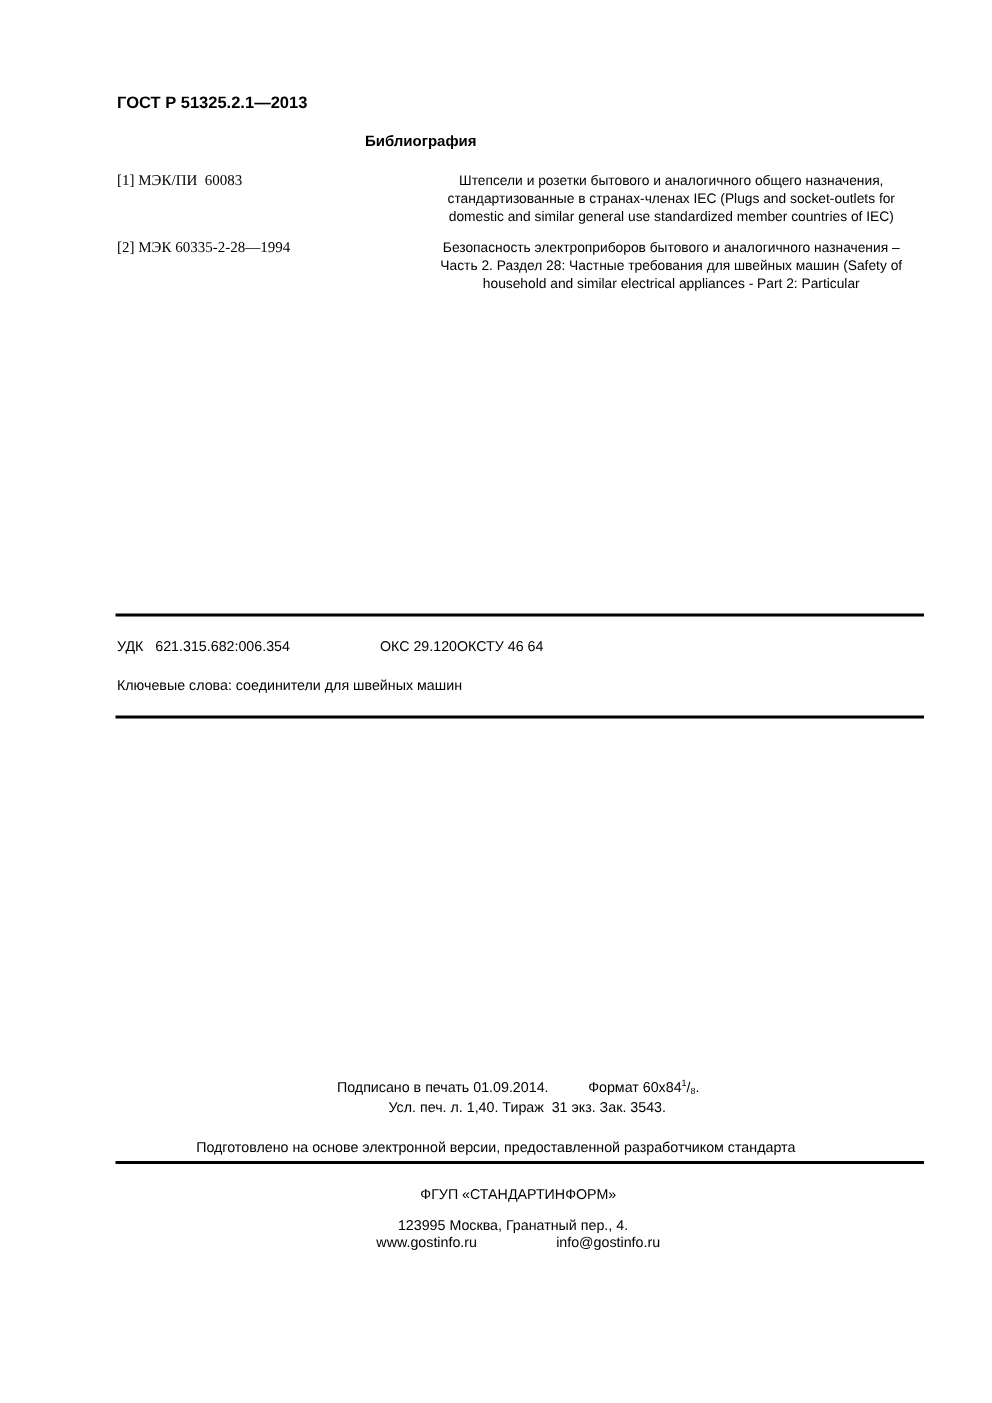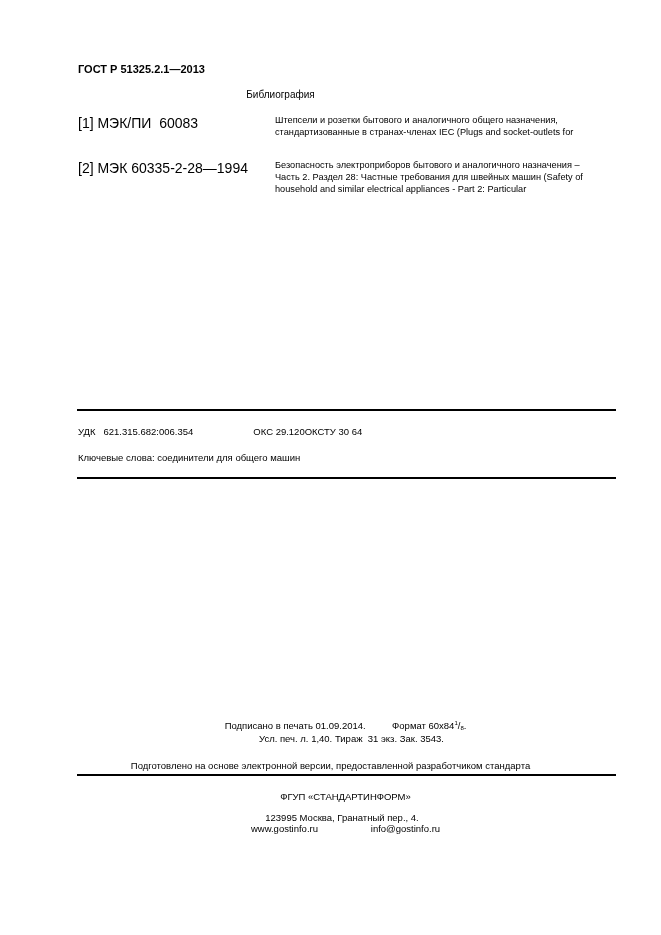--- a/index.html
+++ b/index.html
@@ -17,35 +17,36 @@
     }
     .abs { position: absolute; }
     .doc-id {
       left: 78px; top: 63px;
       font-size: 11px; font-weight: bold;
       white-space: nowrap;
     }
     .biblio-title {
       left: 0; width: 533px; top: 89px;
       text-align: center;
-      font-size: 10px; font-weight: normal;
+      font-size: 10px; font-weight: bold;
       padding-left: 28px;
       box-sizing: border-box;
     }
     .ref-code {
       left: 78px;
-      font-size: 14px;
+      font-size: 10px;
       white-space: pre;
+      font-family: Liberation Serif, serif;
     }
     .ref-desc {
       left: 275px; width: 345px;
       font-size: 9.2px;
       line-height: 12px;
     }
-    .ref-desc span { display: block; white-space: nowrap; }
+    .ref-desc span { display: block; white-space: nowrap; text-align: center; }
     .rule {
       left: 77px; width: 539px;
       height: 2px; background: #000000;
     }
     .meta-row {
       left: 78px; width: 534px; top: 426px;
       font-size: 9.5px;
       display: flex; justify-content: flex-start;
       white-space: pre;
     }
@@ -68,36 +69,37 @@
 <body>
 
 <div class="abs doc-id">ГОСТ Р 51325.2.1—2013</div>
 
 <div class="abs biblio-title">Библиография</div>
 
 <div class="abs ref-code" style="top:115px;">[1] МЭК/ПИ  60083</div>
 <div class="abs ref-desc" style="top:114px;">
   <span>Штепсели и розетки бытового и аналогичного общего назначения,</span>
   <span>стандартизованные в странах-членах IEC (Plugs and socket-outlets for</span>
+  <span>domestic and similar general use standardized member countries of IEC)</span>
 </div>
 
 <div class="abs ref-code" style="top:160px;">[2] МЭК 60335-2-28—1994</div>
 <div class="abs ref-desc" style="top:159px;">
   <span>Безопасность электроприборов бытового и аналогичного назначения –</span>
   <span>Часть 2. Раздел 28: Частные требования для швейных машин (Safety of</span>
   <span>household and similar electrical appliances - Part 2:  Particular</span>
 </div>
 
 <div class="abs rule" style="top:409px;"></div>
 <div class="abs meta-row">
   <span>УДК   621.315.682:006.354</span>
   <span style="margin-left:60px;">ОКС 29.120</span>
-  <span>ОКСТУ 30 64</span>
+  <span>ОКСТУ 46 64</span>
 </div>
-<div class="abs keywords">Ключевые слова: соединители для общего машин</div>
+<div class="abs keywords">Ключевые слова: соединители для швейных машин</div>
 <div class="abs rule" style="top:477px;"></div>
 
 <div class="abs imprint" style="top:720px; padding-left:30px; box-sizing:border-box;"><span>Подписано в печать 01.09.2014.</span><span>          </span><span><span>Формат 60x84</span><sup>1</sup>/<sub>8</sub><span>.</span></span></div>
 <div class="abs imprint" style="top:733px; padding-left:42px; box-sizing:border-box;">Усл. печ. л. 1,40. Тираж  31 экз. Зак. 3543.</div>
 
 <div class="abs imprint" style="top:760px; box-sizing:border-box;">Подготовлено на основе электронной версии, предоставленной разработчиком стандарта</div>
 <div class="abs rule" style="top:774px;"></div>
 
 <div class="abs imprint" style="top:791px; padding-left:30px; box-sizing:border-box;">ФГУП «СТАНДАРТИНФОРМ»</div>
 <div class="abs imprint" style="top:812px; padding-left:23px; box-sizing:border-box;">123995 Москва, Гранатный пер., 4.</div>

